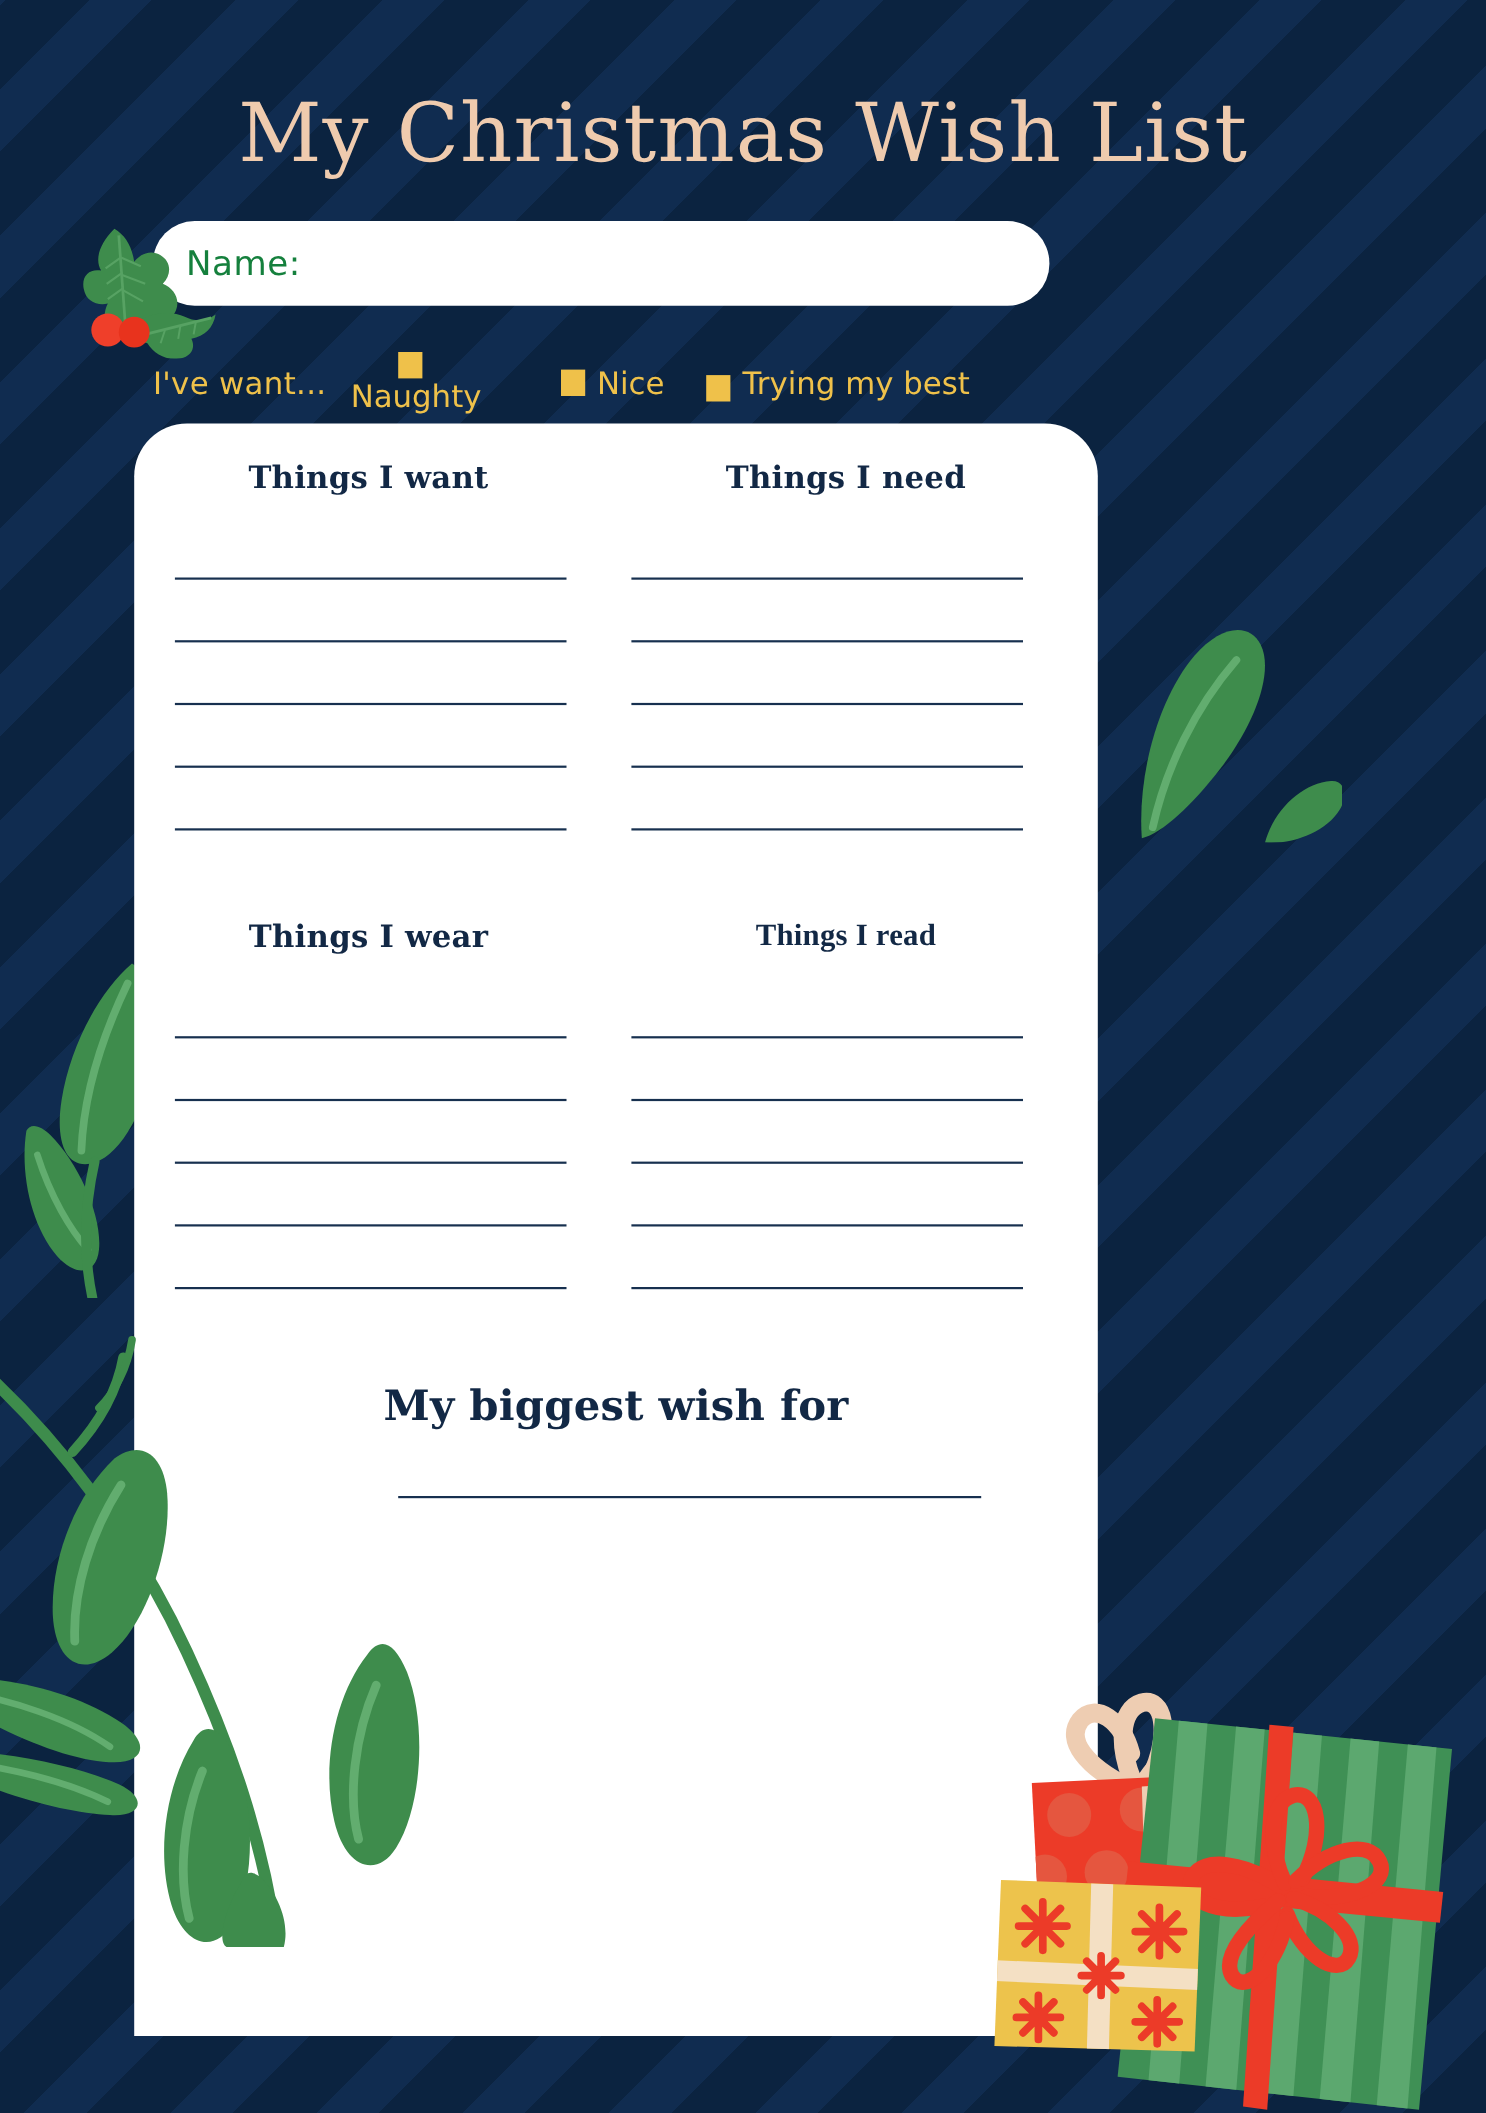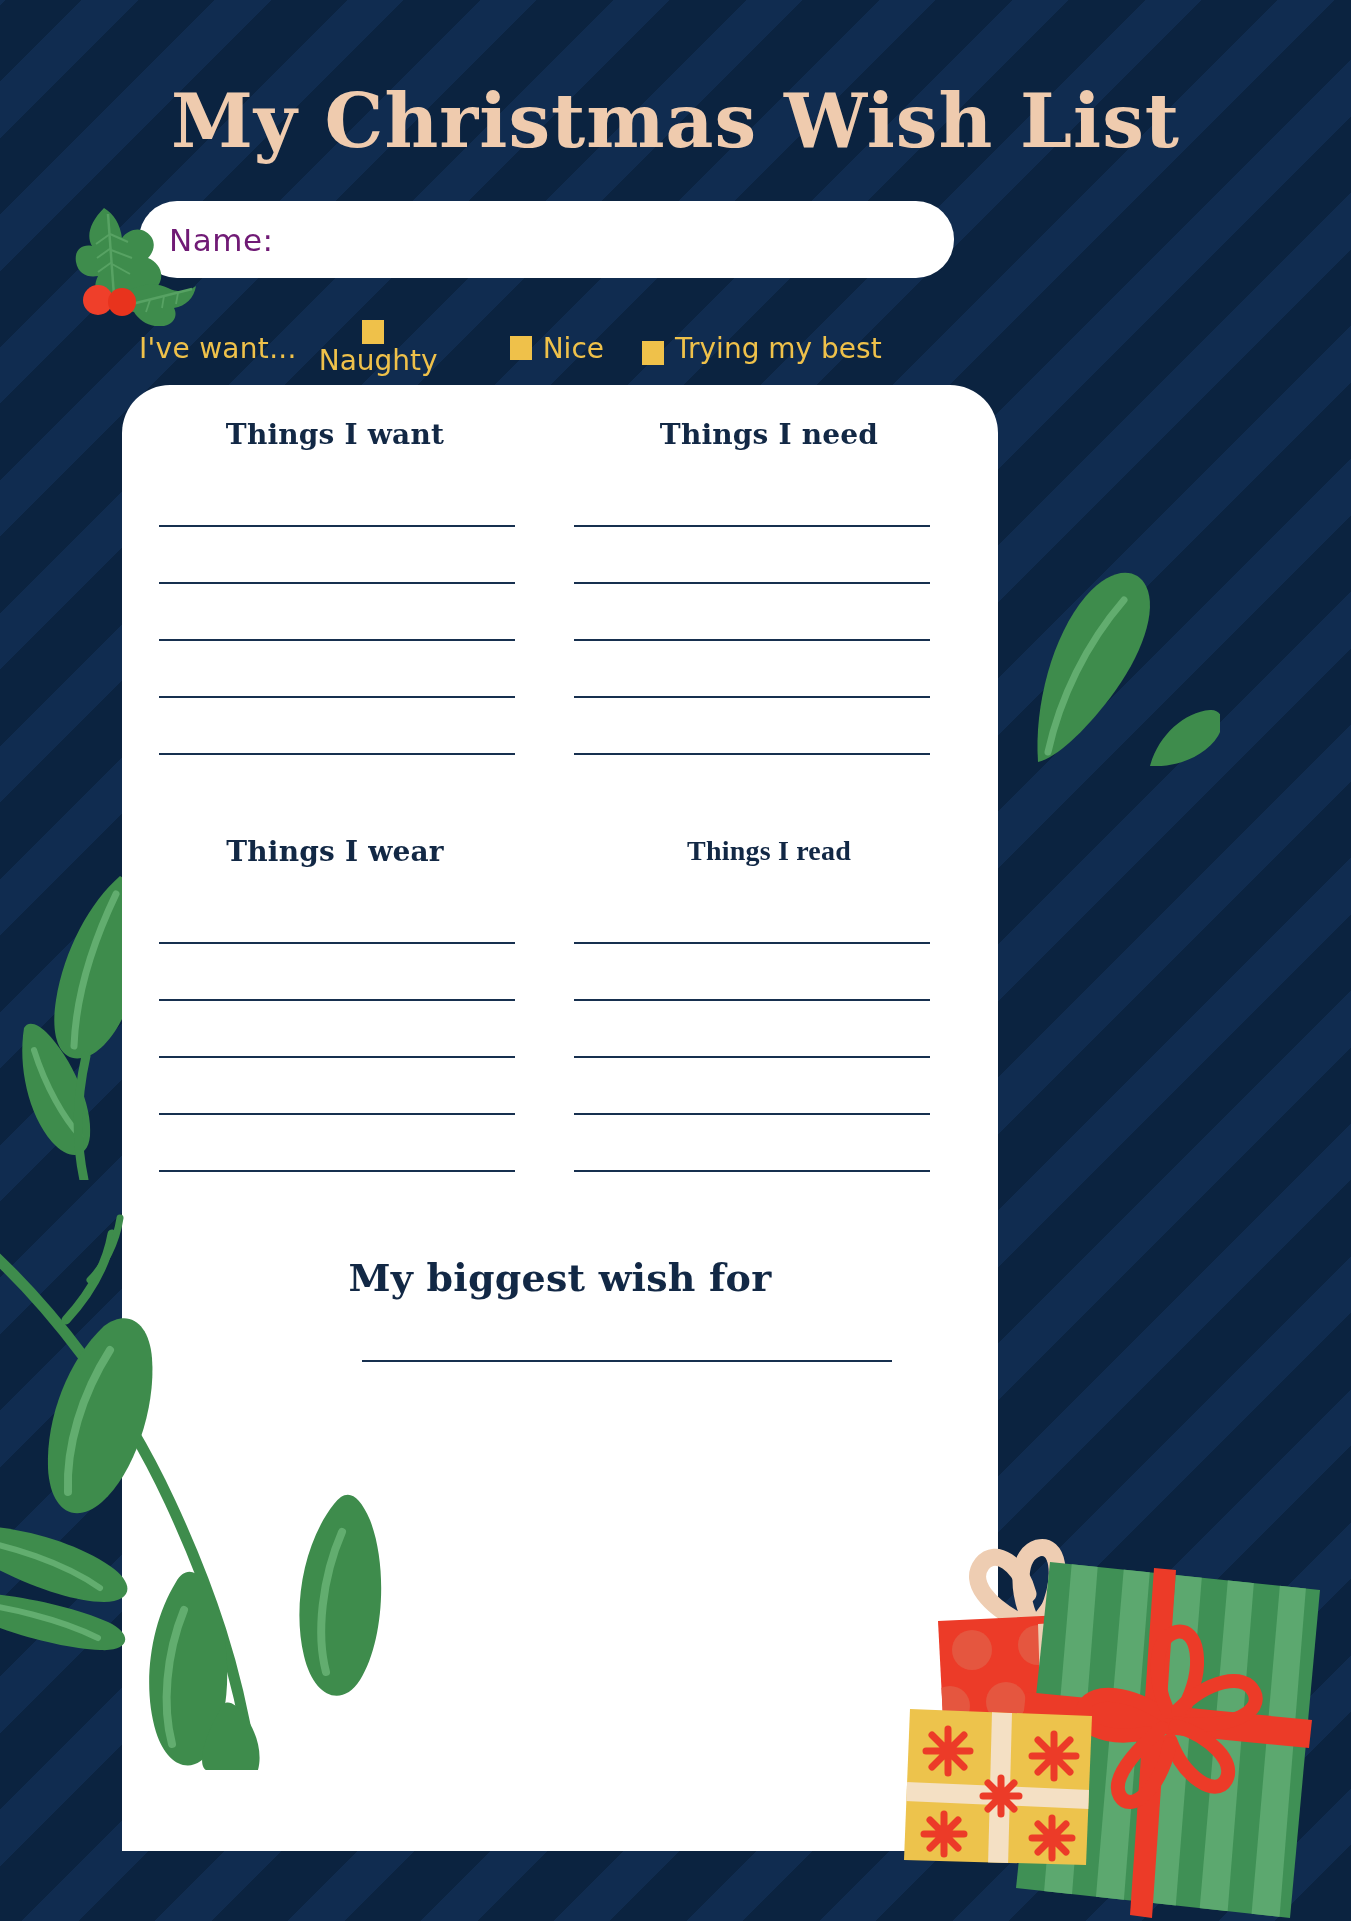--- a/index.html
+++ b/index.html
@@ -22,42 +22,42 @@
         #102c50 54px, #102c50 94px);
     overflow:hidden;
   }
 
   
   .title {
     position:absolute;
     top:78px; left:0; width:1351px;
     text-align:center;
     font-family:"DejaVu Serif", serif;
-    font-weight:bold;
+    font-weight:normal;
     font-size:74px;
     letter-spacing:1px;
     color:#efcbae;
     white-space:nowrap;
     z-index:6;
   }
 
   
   .name-bar {
     position:absolute;
     top:201px; left:139px;
     width:815px; height:77px;
     background:#ffffff;
     border-radius:38px;
     z-index:5;
     display:flex; align-items:center;
   }
   .name-label {
     margin-left:30px;
     font-size:31px;
-    color:#701a75;
+    color:#15803d;
     letter-spacing:.5px;
     font-family:"DejaVu Sans", sans-serif;
   }
   .name-value {
     flex:1;
     margin-left:14px;
     font-size:29px;
     color:#122845;
     font-family:"DejaVu Sans", sans-serif;
   }

